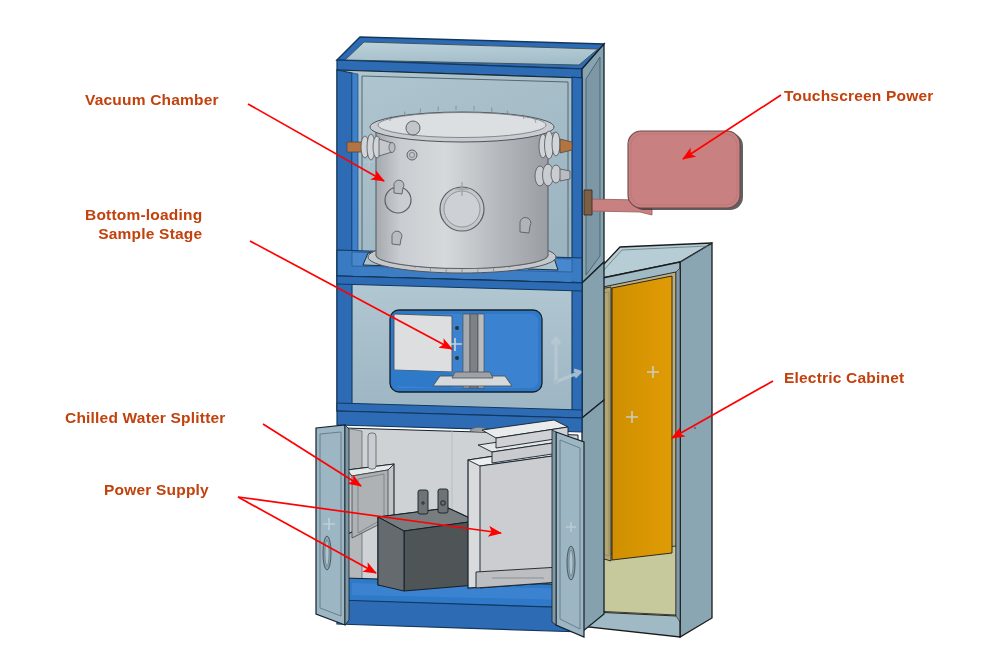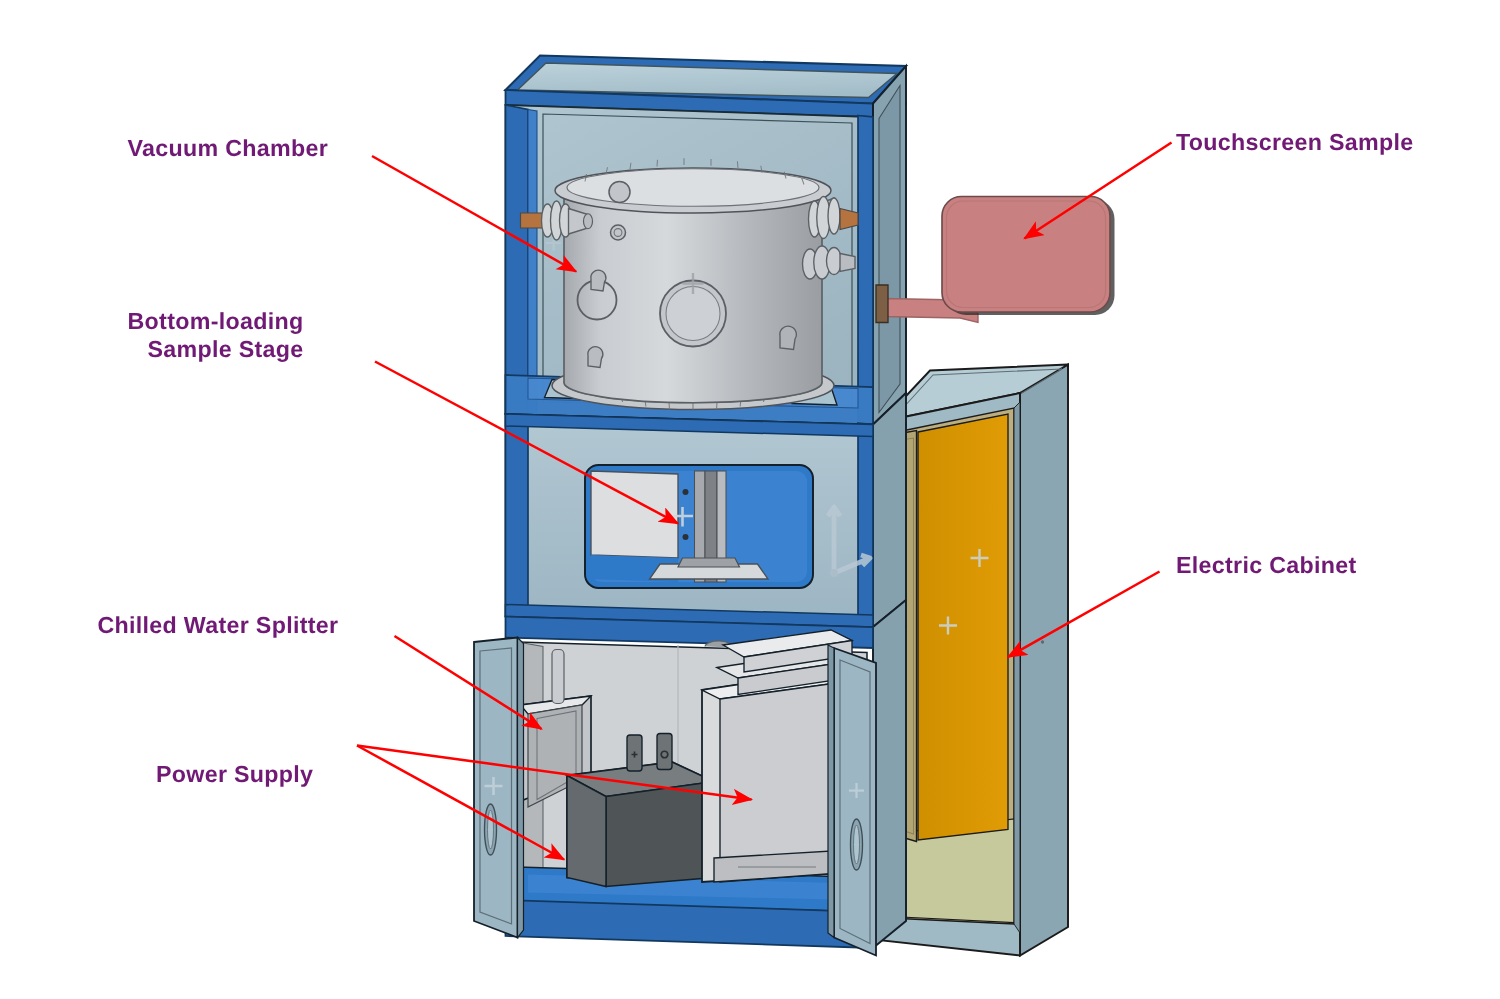--- a/index.html
+++ b/index.html
@@ -1,25 +1,25 @@
 <!DOCTYPE html>
 <html><head>
 <meta charset="utf-8">
 <style>
   html,body{margin:0;padding:0;background:#ffffff;}
   body{width:1000px;height:666px;overflow:hidden;
        font-family:"Liberation Sans",sans-serif;}
   #stage{position:relative;width:1000px;height:666px;background:#fff;}
   #art{position:absolute;left:0;top:0;width:1000px;height:666px;}
-  .callout{position:absolute;color:#701a75;font-weight:bold;font-size:15.5px;
+  .callout{position:absolute;color:#c2410c;font-weight:bold;font-size:15.5px;
            line-height:19px;letter-spacing:.2px;white-space:pre;}
   .c-vacuum{left:85px;top:90px;}
   .c-stage{left:85px;top:205px;text-align:right;}
   .c-chilled{left:65px;top:408px;text-align:right;}
-  .c-power{left:104px;top:480px;margin-top:27px;}
+  .c-power{left:104px;top:480px;}
   .c-touch{left:784px;top:86px;}
   .c-elec{left:784px;top:368px;text-align:center;}
 </style>
 </head>
 <body>
 
 <div id="stage">
 
   <svg id="art" viewBox="0 0 1000 666">
     <defs>
@@ -318,16 +318,16 @@
       <line x1="781" y1="95" x2="683" y2="159" marker-end="url(#ah)"></line>
       <line x1="773" y1="381" x2="672" y2="438" marker-end="url(#ah)"></line>
     </g>
   </svg>
 
   <div class="callout c-vacuum">Vacuum Chamber</div>
   <div class="callout c-stage">Bottom-loading
 Sample Stage</div>
   <div class="callout c-chilled">Chilled Water Splitter</div>
   <div class="callout c-power">Power Supply</div>
-  <div class="callout c-touch">Touchscreen Sample</div>
+  <div class="callout c-touch">Touchscreen Power</div>
   <div class="callout c-elec">Electric Cabinet</div>
 
 </div>
 
 </body></html>

